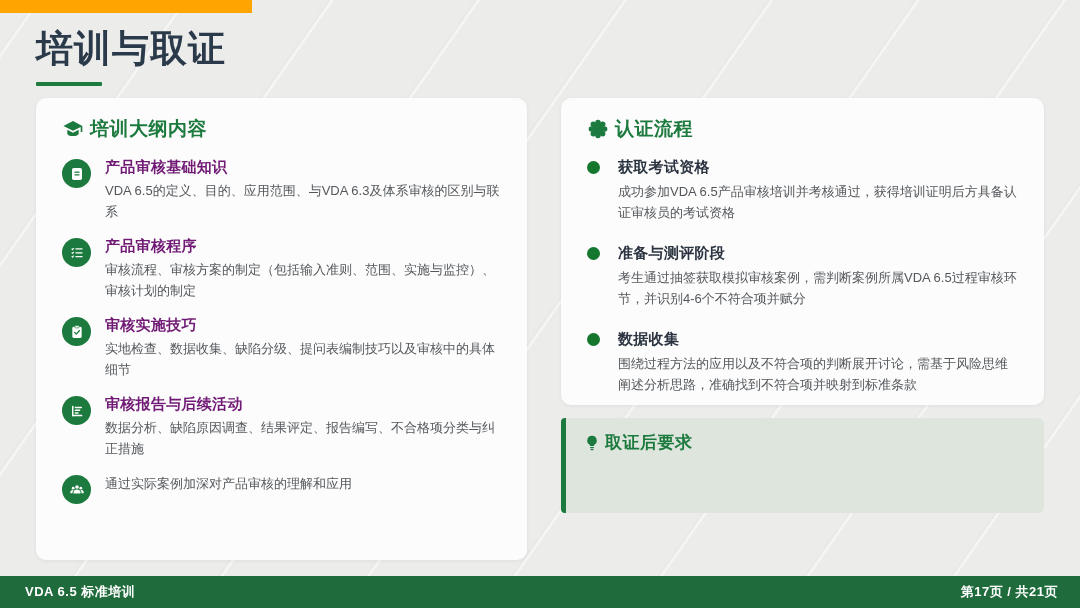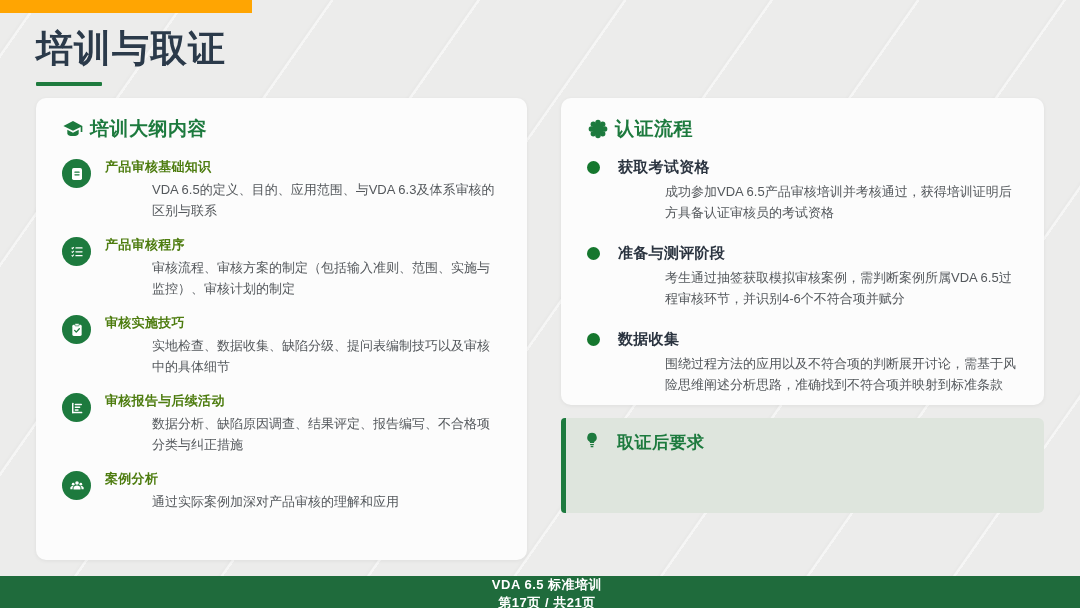--- a/index.html
+++ b/index.html
@@ -73,53 +73,53 @@
   .item { display: flex; gap: 14px; margin-bottom: 15px; }
   .item-icon {
     flex: 0 0 auto;
     width: 29px; height: 29px; border-radius: 50%;
     background: #1d7a3e;
     display: flex; align-items: center; justify-content: center;
     margin-top: 1px;
   }
   .item-icon svg { width: 16px; height: 16px; }
   .item-title {
-    font-size: 13px; font-weight: bold; color: #4d7c0f;
+    font-size: 15px; font-weight: bold; color: #701a75;
     margin-bottom: 4px; letter-spacing: 0.3px;
   }
   .item-desc, .step-desc {
-    font-size: 13px; color: #54585c; line-height: 1.58; margin-left: 47px;
+    font-size: 13px; color: #54585c; line-height: 1.58;
   }
 
   
   .step { display: flex; gap: 18px; margin-bottom: 21px; }
   .step-bullet {
     flex: 0 0 auto;
     width: 13px; height: 13px; border-radius: 50%;
     background: #15772e; margin-top: 3px;
   }
   .step-title {
     font-size: 15px; font-weight: bold; color: #2b3440;
     margin-bottom: 5px; letter-spacing: 0.3px;
   }
 
   
-  .callout-header { display: flex; gap: 16px; margin-bottom: 9px; }
+  .callout-header { display: flex; align-items: center; gap: 4px; margin-bottom: 9px; }
   .callout-header .hdr-icon { width: 18px; height: 18px; display: inline-flex; }
   .callout-header .hdr-icon svg { width: 18px; height: 18px; }
   .callout-title { font-size: 17px; font-weight: bold; color: #1d7a3e; letter-spacing: 0.5px; }
   .callout-desc { font-size: 13px; color: #474f49; line-height: 1.65; }
 
   footer {
     position: absolute; left: 0; bottom: 0;
     width: 1080px; height: 32px;
     background: #1f6b3c; color: #ffffff;
     display: flex; align-items: center; justify-content: space-between;
-    padding: 0 22px 0 36px;
-    font-size: 13px; font-weight: bold; letter-spacing: 0.5px; flex-direction: column;
+    padding: 0 22px 0 25px;
+    font-size: 13px; font-weight: bold; letter-spacing: 0.5px;
   }
 </style>
 </head>
 <body>
 
 <div class="slide">
 
   <div class="top-accent"></div>
 
   <div class="page-header">
@@ -206,21 +206,20 @@
           <svg viewBox="0 0 24 24" fill="#ffffff">
             <circle cx="6.3" cy="9.2" r="2.1"></circle>
             <circle cx="17.7" cy="9.2" r="2.1"></circle>
             <circle cx="12" cy="7.6" r="2.7"></circle>
             <path d="M12 11.2c-2.9 0-5.2 1.6-5.2 3.6v2.6h10.4v-2.6c0-2-2.3-3.6-5.2-3.6z"></path>
             <path d="M5 12.1c-1.7.3-3 1.4-3 2.7v2.1h3.3v-1.7c0-1.2.6-2.3 1.6-3.1-.6 0-1.3 0-1.9 0z"></path>
             <path d="M19 12.1c1.7.3 3 1.4 3 2.7v2.1h-3.3v-1.7c0-1.2-.6-2.3-1.6-3.1.6 0 1.3 0 1.9 0z"></path>
           </svg>
         </span>
         <div>
-          <div class="item-title">案例分析</div>
           <div class="item-desc">通过实际案例加深对产品审核的理解和应用</div>
         </div>
       </div>
     </section>
 
     <section class="card right-card">
       <div class="card-header">
         <span class="hdr-icon">
           <svg viewBox="0 0 24 24" fill="#1d7a3e">
             <circle cx="12" cy="12" r="6"></circle>

